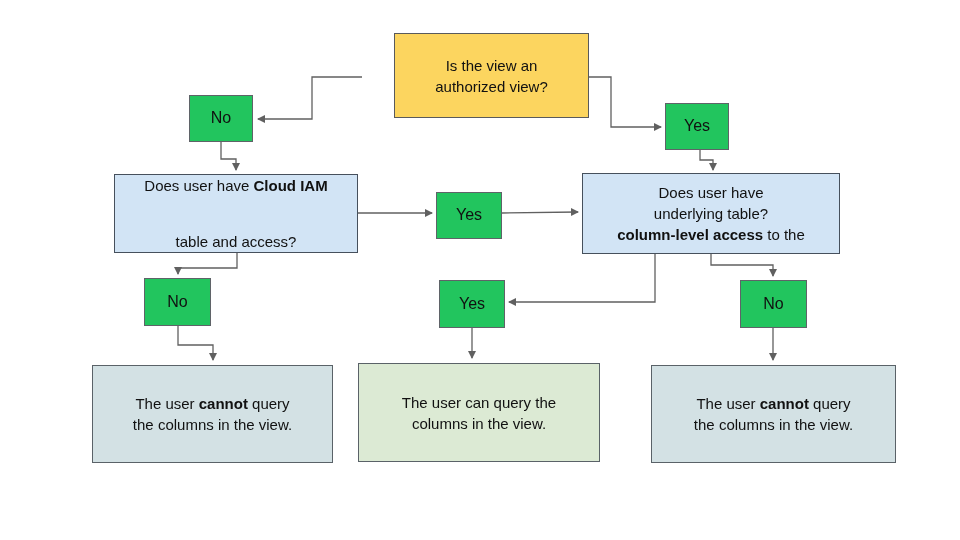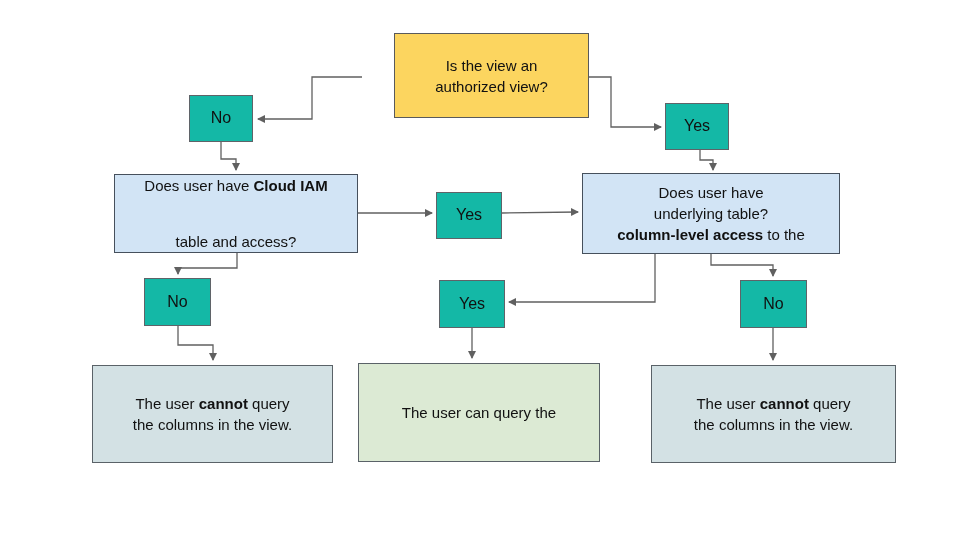--- a/index.html
+++ b/index.html
@@ -42,21 +42,21 @@
   }
   .node .line { white-space: pre; }
   .node-root {
     left: 362px; top: 33px; width: 195px; height: 85px;
     background: #fcd55f;
     border: 1px solid #595a5c;
     margin-left: 32px;
   }
   .node-small {
     font-size: 16px;
-    background: #14b8a6;
+    background: #22c55e;
     border: 1px solid #5f6368;
   }
   .node-no-top    { left: 189px; top:  95px; width: 64px; height: 47px; }
   .node-yes-top   { left: 665px; top: 103px; width: 64px; height: 47px; }
   .node-yes-mid   { left: 436px; top: 192px; width: 66px; height: 47px; }
   .node-no-left   { left: 144px; top: 278px; width: 67px; height: 48px; }
   .node-yes-bot   { left: 439px; top: 280px; width: 66px; height: 48px; }
   .node-no-right  { left: 740px; top: 280px; width: 67px; height: 48px; }
   .node-decision {
     background: #d2e4f5;
@@ -137,20 +137,21 @@
     <span>No</span>
   </div>
 
   <div class="node node-result node-result-left">
     <div class="line"><span>The user </span><b>cannot</b><span> query</span></div>
     <div class="line">the columns in the view.</div>
   </div>
 
   <div class="node node-result node-result-center">
     <div class="line">The user can query the</div>
+    <div class="line">columns in the view.</div>
   </div>
 
   <div class="node node-result node-result-right">
     <div class="line"><span>The user </span><b>cannot</b><span> query</span></div>
     <div class="line">the columns in the view.</div>
   </div>
 
 </div>
 
 </body></html>

